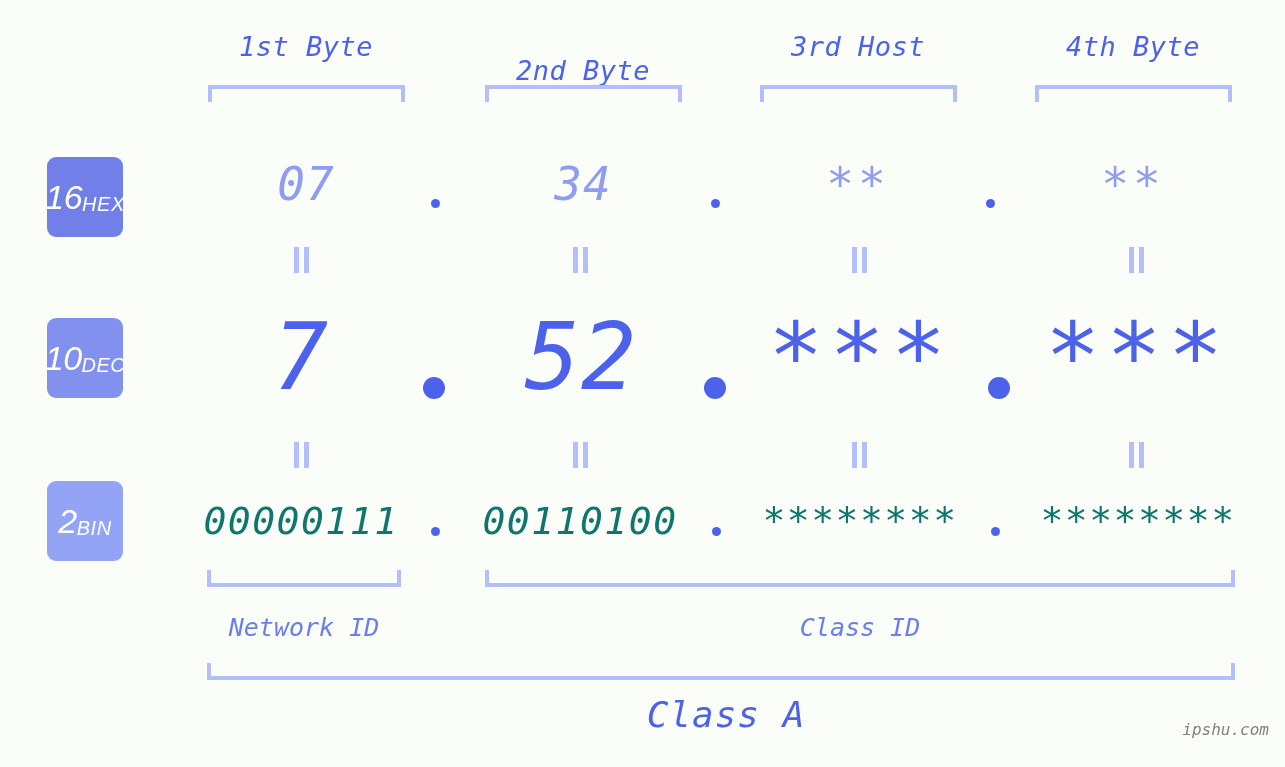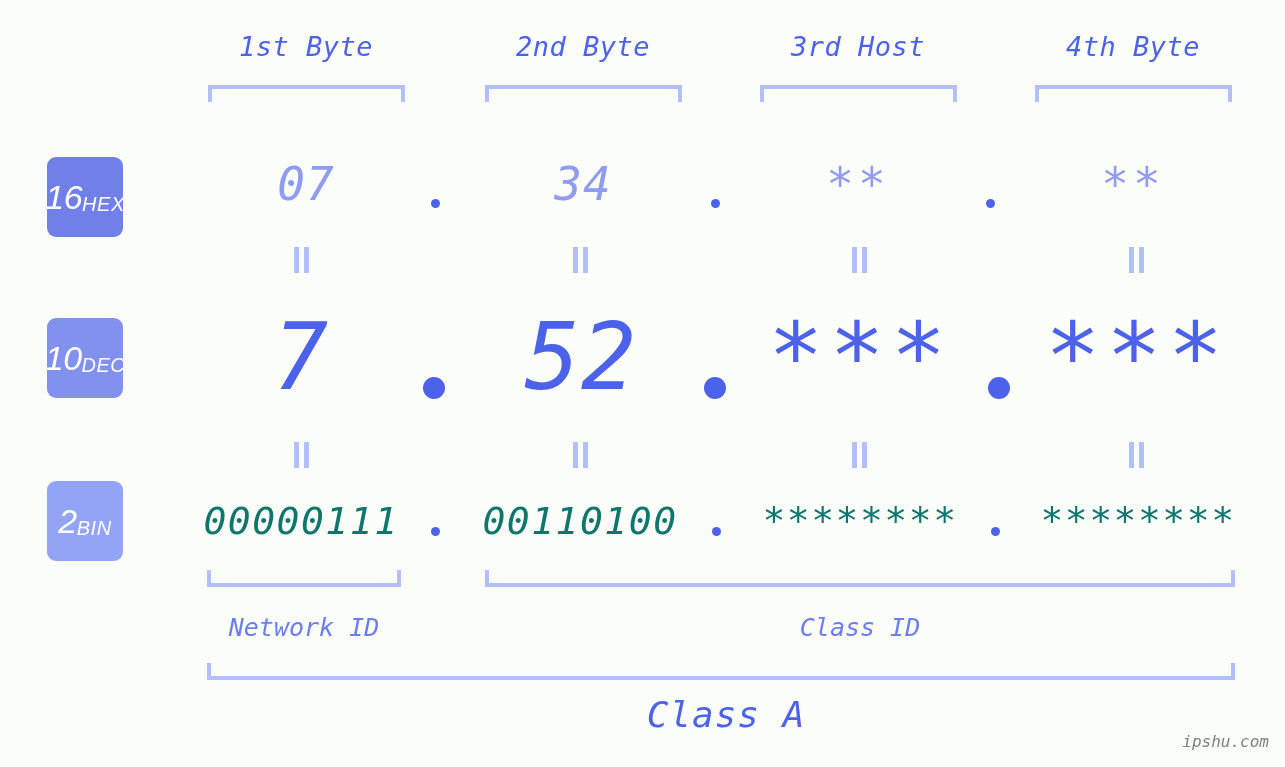--- a/index.html
+++ b/index.html
@@ -163,34 +163,34 @@
     font-size: 36px;
     color: #4c62ea;
     white-space: nowrap;
     letter-spacing: 1px;
   }
 
   
   .watermark {
     position: absolute;
     right: 16px;
-    bottom: 16px;
+    bottom: 28px;
     font-family: "DejaVu Sans Mono", monospace;
     font-size: 16px;
     color: #808080;
     white-space: nowrap;
   }
 </style>
 </head>
 <body>
 
 <div class="stage">
 
   <div class="byte-label" style="left:196px;">1st Byte</div>
-  <div class="byte-label" style="left:473px;">2nd Byte</div>
+  <div class="byte-label" style="left:473px;margin-top:24px;">2nd Byte</div>
   <div class="byte-label" style="left:748px;">3rd Host</div>
   <div class="byte-label" style="left:1023px;">4th Byte</div>
 
   <div class="bracket-top" style="left:208px; top:85px; width:197px;"></div>
   <div class="bracket-top" style="left:485px; top:85px; width:197px;"></div>
   <div class="bracket-top" style="left:760px; top:85px; width:197px;"></div>
   <div class="bracket-top" style="left:1035px; top:85px; width:197px;"></div>
 
   <div class="badge" style="top:157px; background:#7080e8;">
     <span class="num">16</span>

